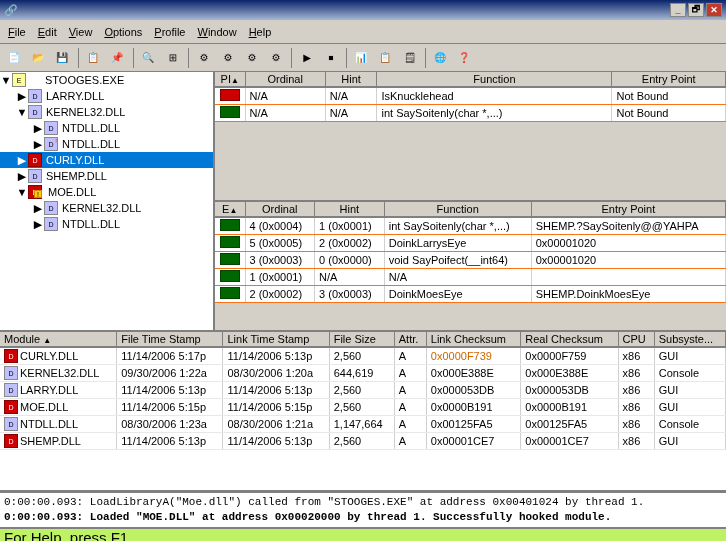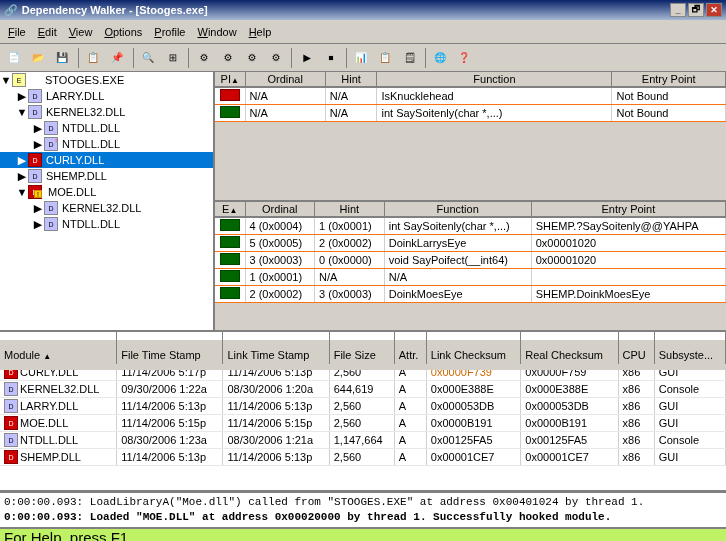--- a/index.html
+++ b/index.html
@@ -44,21 +44,21 @@
     table.data-table { width: 100%; border-collapse: collapse; font-size: 11px; }
     table.data-table th { background: #d4d0c8; border-right: 1px solid #808080; border-bottom: 2px solid #808080; padding: 1px 4px; text-align: center; white-space: nowrap; position: sticky; top: 0; z-index: 1; font-weight: normal; }
     table.data-table td { border-right: 1px solid #d0d0d0; border-bottom: 1px solid #f97316; padding: 1px 4px; white-space: nowrap; background: white; }
 
     .flag-red { display: inline-block; width: 20px; height: 12px; background: #cc0000; border: 1px solid #800000; font-size: 8px; color: white; text-align: center; }
     .flag-green { display: inline-block; width: 20px; height: 12px; background: #006600; border: 1px solid #004400; font-size: 8px; color: white; text-align: center; }
 
     
     #module-list { height: 160px; border-bottom: 2px solid #808080; overflow: auto; background: white; }
     table.module-table { width: 100%; border-collapse: collapse; font-size: 11px; }
-    table.module-table th { background: #d4d0c8; border-right: 1px solid #808080; border-bottom: 2px solid #808080; padding: 9px 4px; text-align: left; position: sticky; top: 8px; font-weight: normal; cursor: pointer; }
+    table.module-table th { background: #d4d0c8; border-right: 1px solid #808080; border-bottom: 2px solid #808080; padding: 1px 4px; text-align: left; position: sticky; top: 0; font-weight: normal; cursor: pointer; }
     table.module-table td { border-right: 1px solid #d0d0d0; border-bottom: 1px solid #e8e8e8; padding: 1px 4px; background: white; }
 
     
     #log-area { flex: 1; background: white; overflow: auto; padding: 2px 4px; font-size: 11px; font-family: 'Courier New', monospace; border-top: 1px solid #808080; }
     .log-line { white-space: nowrap; line-height: 15px; }
     .log-line.bold { font-weight: bold; }
     
     
     #status-bar { background: #bef264; border-top: 2px solid #808080; height: 18px; display: flex; align-items: center; padding: 0 4px; font-size: 15px; }
     
@@ -70,21 +70,20 @@
     .hex-orange { color: #cc6600; }
     
     .module-icon-cell { display: flex; align-items: center; gap: 2px; }
   </style>
 </head>
 <body>
 
 <div id="title-bar">
   <div class="title-left">
     <span>🔗</span>
-    <span>Dependency Walker - [Stooges.exe]</span>
   </div>
   <div class="title-icons">
     <div class="win-btn">_</div>
     <div class="win-btn">🗗</div>
     <div class="win-btn close">✕</div>
   </div>
 </div>
 
 <div id="menu-bar">
   <div class="menu-item"><u>F</u>ile</div>

